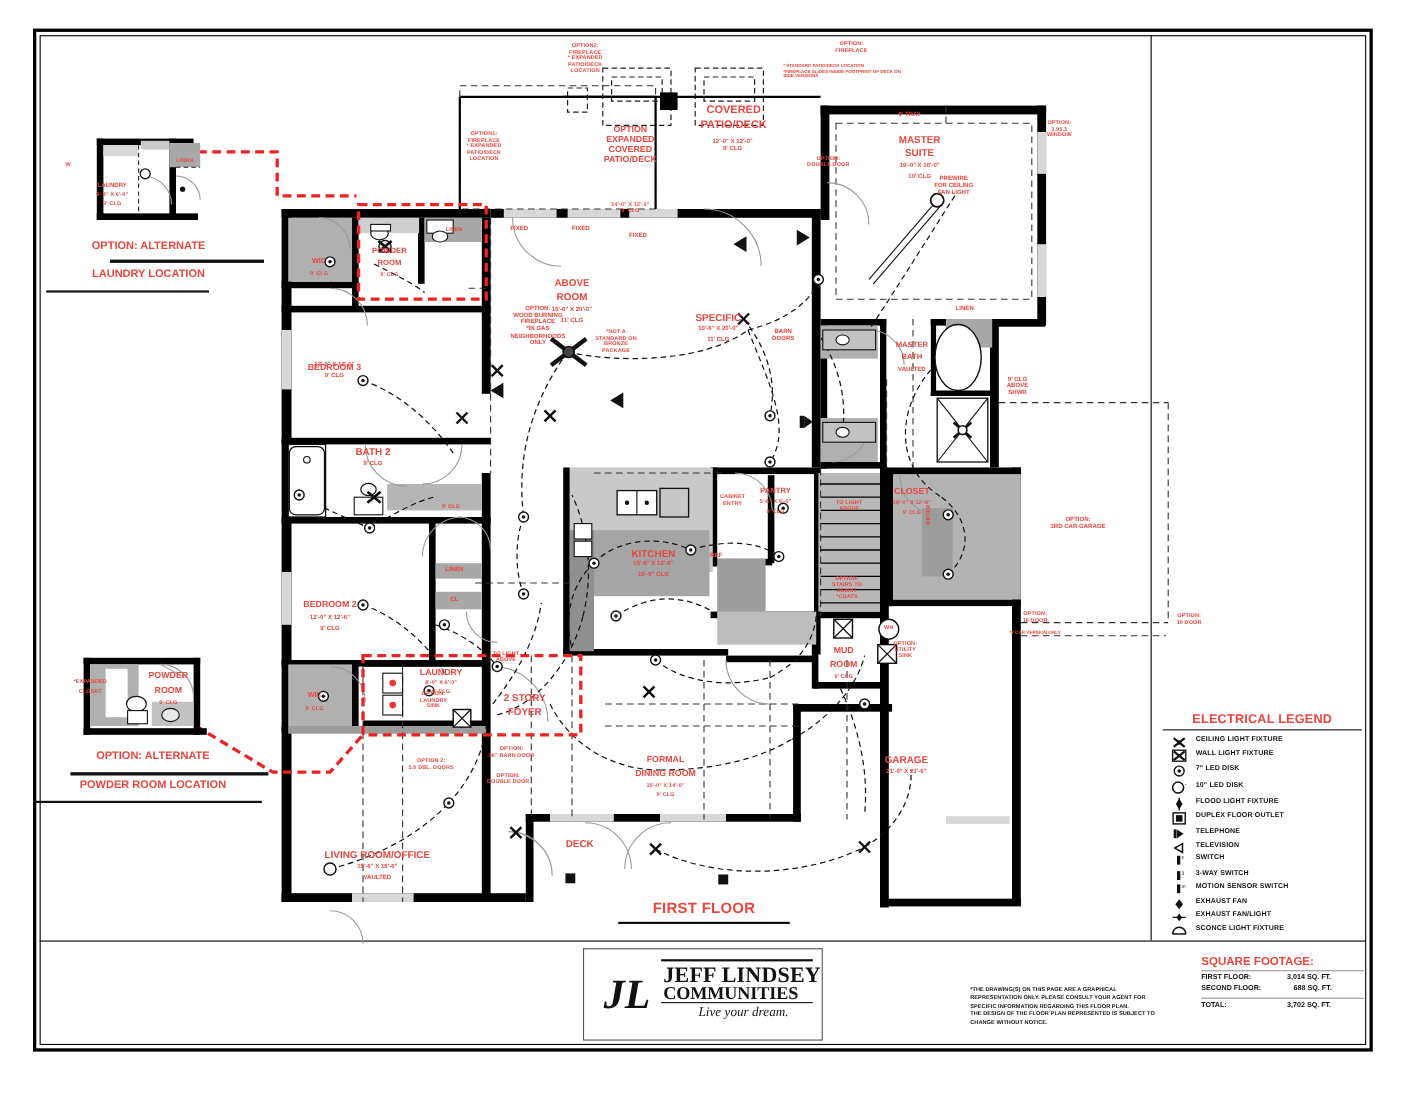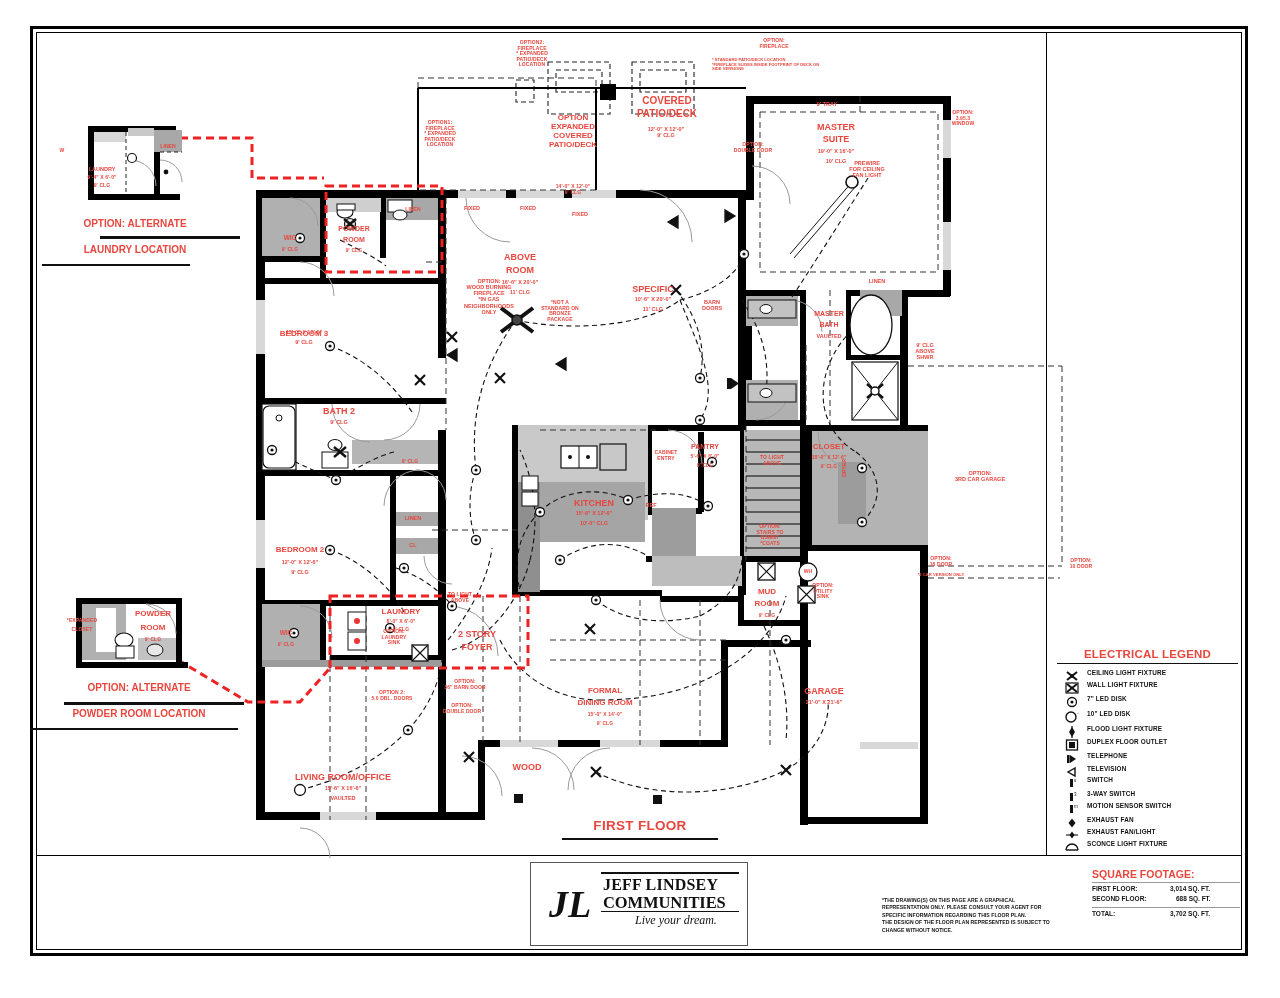--- a/index.html
+++ b/index.html
@@ -106,21 +106,21 @@
     position: absolute; left: 530px; top: 862px;
     width: 218px; height: 84px;
     border: 1.5px solid #555; background: #fff;
   }
   #logo .mono {
     position: absolute; left: 10px; top: 8px; width: 58px; height: 66px;
     font-family: "Liberation Serif", serif; font-size: 38px; font-style: italic;
     font-weight: bold; color: #111; line-height: 66px; text-align: center;
   }
   #logo .l1 { position: absolute; left: 72px; top: 13px; font-family: "Liberation Serif", serif;
-              font-weight: bold; font-size: 16px; letter-spacing: .2px; color: #111; }
+              font-weight: bold; font-size: 20px; letter-spacing: .2px; color: #111; }
   #logo .l2 { position: absolute; left: 72px; top: 30px; font-family: "Liberation Serif", serif;
               font-weight: bold; font-size: 16.5px; letter-spacing: -.1px; color: #111; }
   #logo .l3 { position: absolute; left: 104px; top: 50px; font-family: "Liberation Serif", serif;
               font-style: italic; font-size: 12px; color: #111; }
   #logo .bar { position: absolute; background: #111; }
 
   
   #ff-label { position: absolute; left: 560px; top: 818px; width: 160px; text-align: center; }
   #ff-label .ff-t { color: #e8473f; font-weight: bold; font-size: 13.5px; letter-spacing: .3px; }
   #ff-label .ff-u { position: absolute; left: 2px; top: 20px; width: 156px; height: 2.2px; background: #111; }
@@ -696,21 +696,21 @@
 
   <div class="r t8" style="left:560px; top:687px; width:90px;">FORMAL</div>
   <div class="r t8" style="left:560px; top:699px; width:90px;">DINING ROOM</div>
   <div class="r t5" style="left:560px; top:712px; width:90px;">15'-0" X 14'-0"</div>
   <div class="r t5" style="left:560px; top:721px; width:90px;">9' CLG</div>
 
   <div class="r t9" style="left:278px; top:772px; width:130px;">LIVING ROOM/OFFICE</div>
   <div class="r t55" style="left:278px; top:785px; width:130px;">15'-6" X 16'-6"</div>
   <div class="r t55" style="left:278px; top:795px; width:130px;">VAULTED</div>
 
-  <div class="r t9" style="left:492px; top:762px; width:70px;">WOOD</div>
+  <div class="r t9" style="left:492px; top:762px; width:70px;">DECK</div>
 
   <div class="r t10" style="left:624px; top:95px; width:86px;">COVERED</div>
   <div class="r t10" style="left:624px; top:108px; width:86px;">PATIO/DECK</div>
 
   <div class="r t5" style="left:500px;  top:40px;  width:64px;">OPTION2:
 FIREPLACE
 * EXPANDED
 PATIO/DECK
 LOCATION</div>
   <div class="r t5" style="left:408px;  top:120px; width:64px;">OPTION1:

